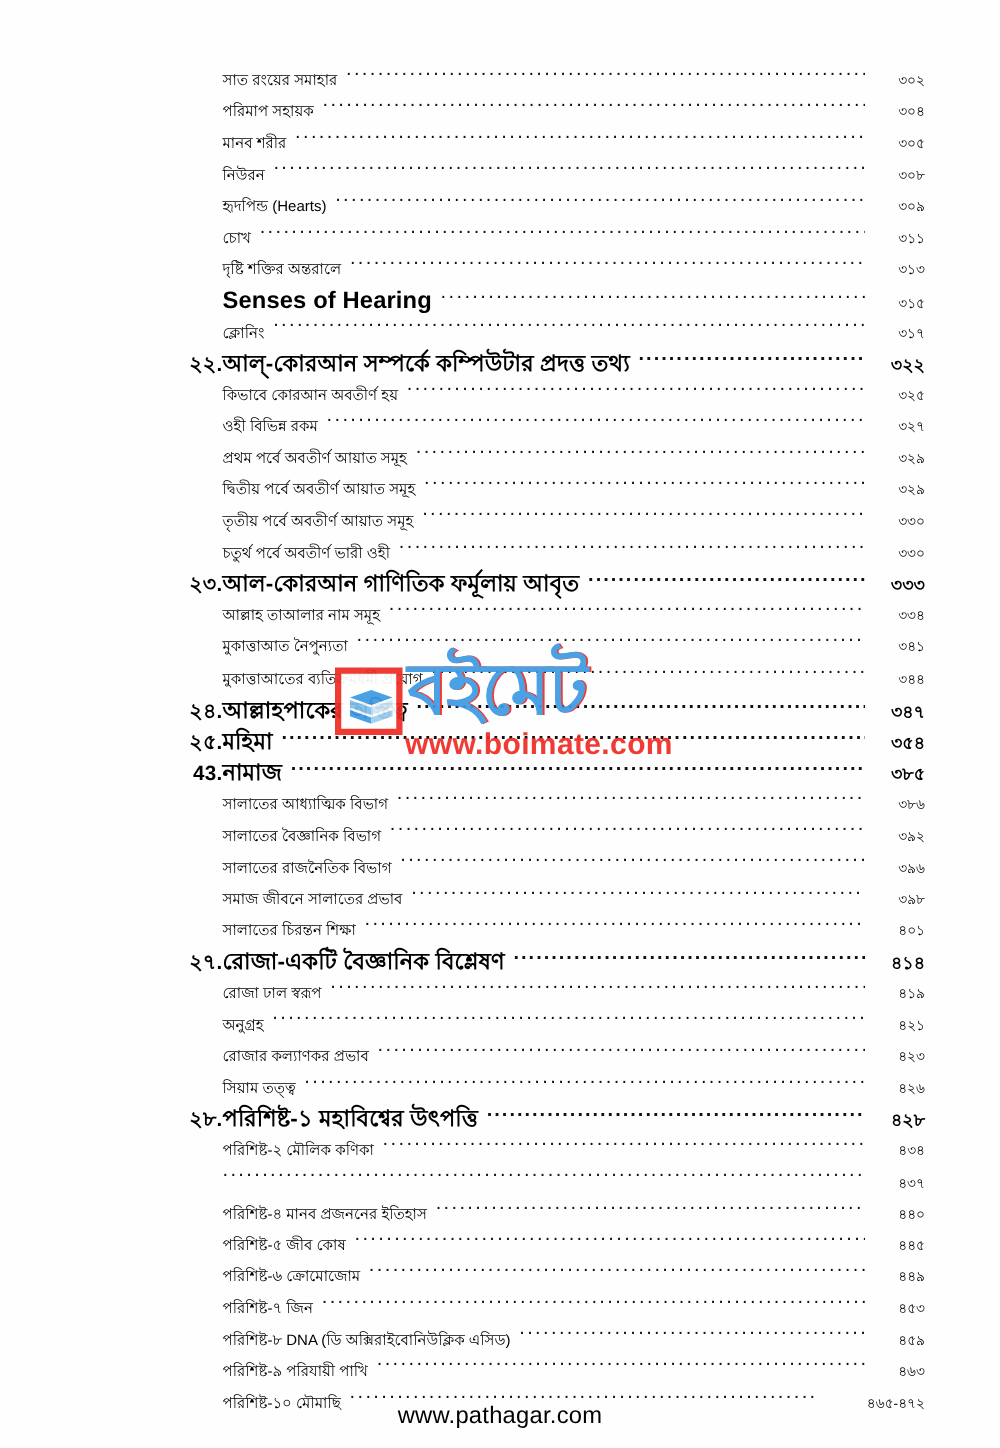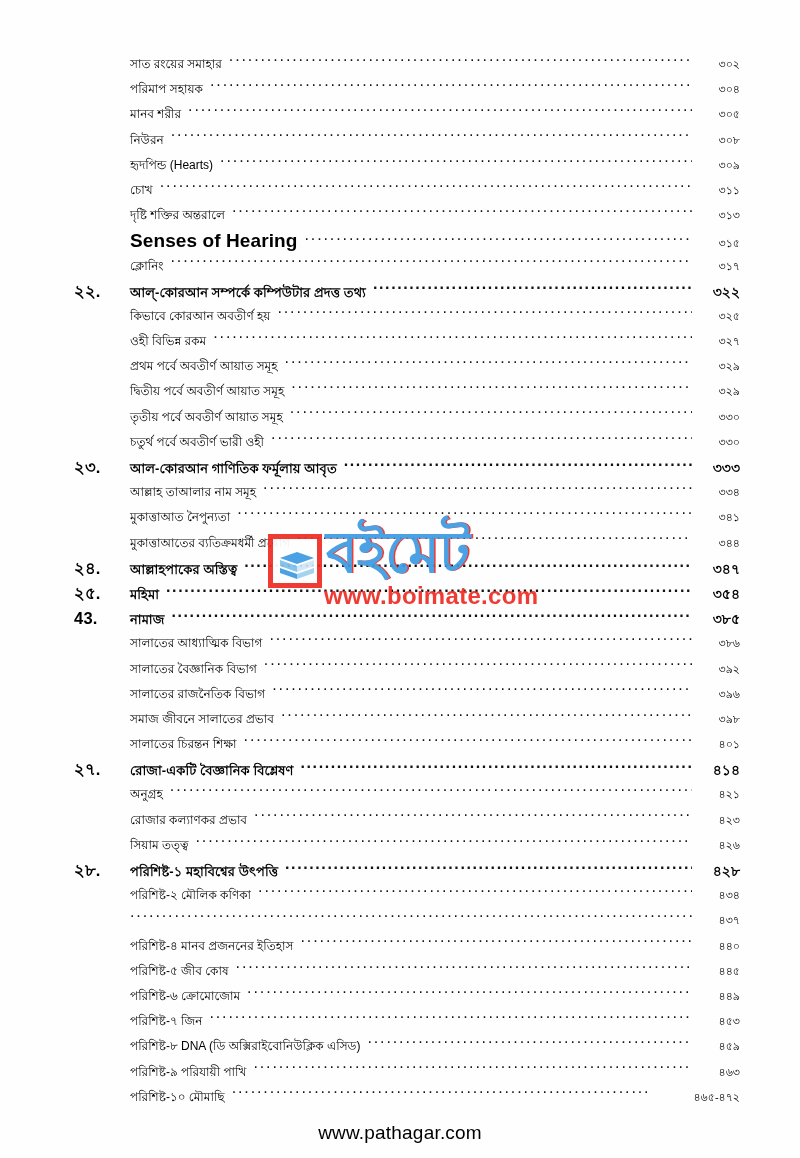--- a/index.html
+++ b/index.html
@@ -38,37 +38,38 @@
     height: 25.2px;
     line-height: 25.2px;
     white-space: nowrap;
   }
 
   .chap-num {
     flex: 0 0 56px;
     font-size: 16.5px;
     font-weight: bold;
     letter-spacing: .2px;
-    text-align: left;
+    text-align: right;
     padding-left: 2px;
+    margin-left: 48px;
   }
 
   .entry-title {
     flex: 0 0 auto;
     font-size: 16.5px;
     padding-right: 7px;
   }
 
   .toc-row.indent .entry-title {
     font-size: 12px;
   }
 
   .toc-row.chapter .entry-title {
     font-weight: bold;
-    font-size: 13px;
+    font-size: 18px;
     letter-spacing: .1px;
   }
 
   .toc-row.latin .entry-title {
     font-size: 19px;
     font-weight: 700;
     letter-spacing: .1px;
   }
 
   .leader {
@@ -341,20 +342,26 @@
         <span class="chap-num"></span>
         <span class="entry-title">সালাতের চিরন্তন শিক্ষা</span>
         <span class="leader"></span>
         <span class="page-num">৪০১</span>
       </div>
       <div class="toc-row chapter">
         <span class="chap-num">২৭.</span>
         <span class="entry-title">রোজা-একটি বৈজ্ঞানিক বিশ্লেষণ</span>
         <span class="leader"></span>
         <span class="page-num">৪১৪</span>
+      </div>
+      <div class="toc-row indent">
+        <span class="chap-num"></span>
+        <span class="entry-title">রোজা ঢাল স্বরূপ</span>
+        <span class="leader"></span>
+        <span class="page-num">৪১৯</span>
       </div>
       <div class="toc-row indent">
         <span class="chap-num"></span>
         <span class="entry-title">অনুগ্রহ</span>
         <span class="leader"></span>
         <span class="page-num">৪২১</span>
       </div>
       <div class="toc-row indent">
         <span class="chap-num"></span>
         <span class="entry-title">রোজার কল্যাণকর প্রভাব</span>

